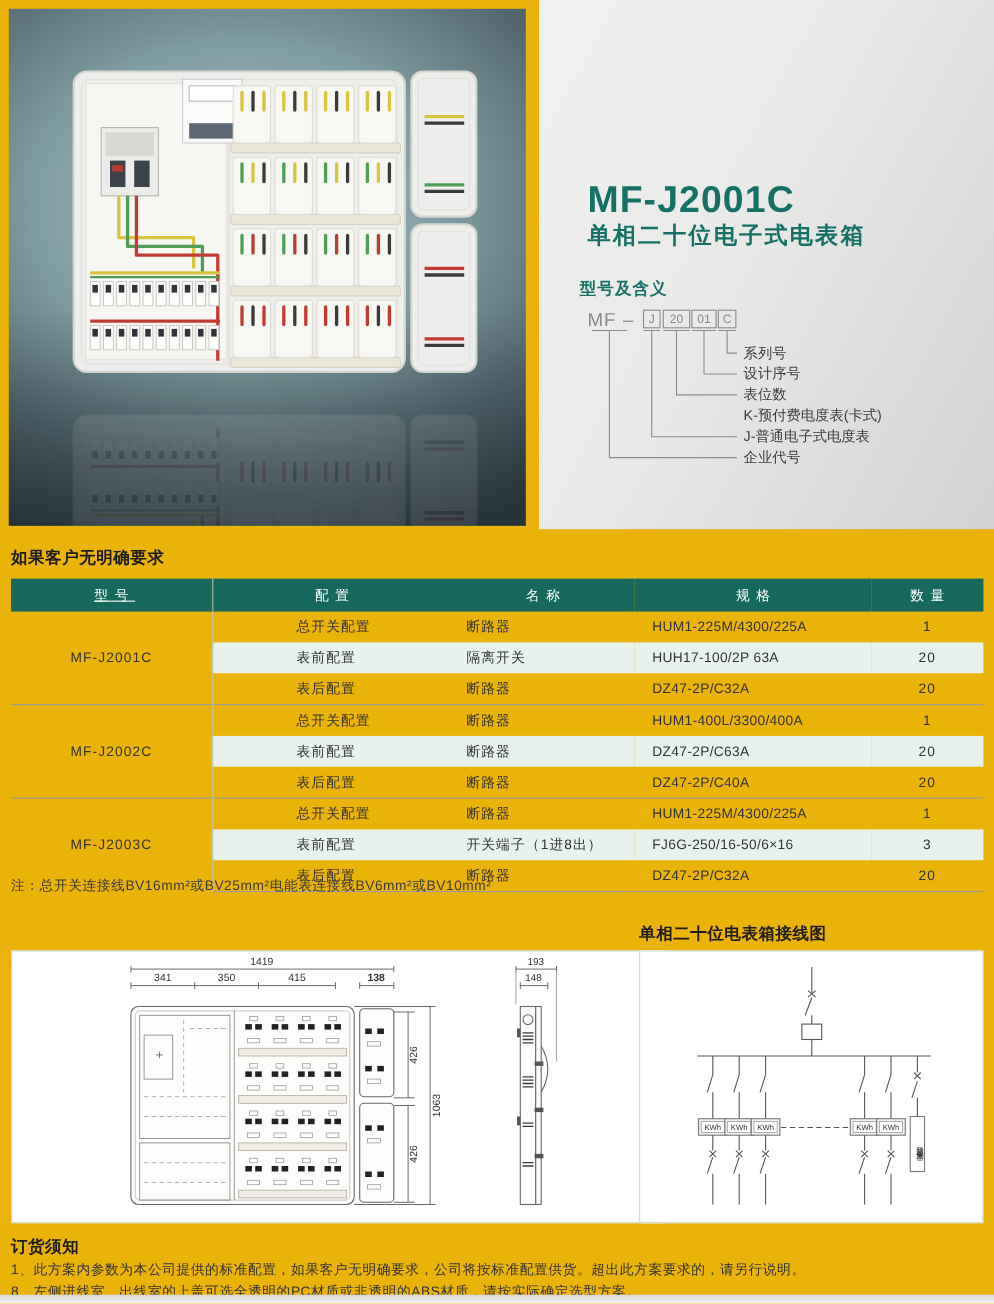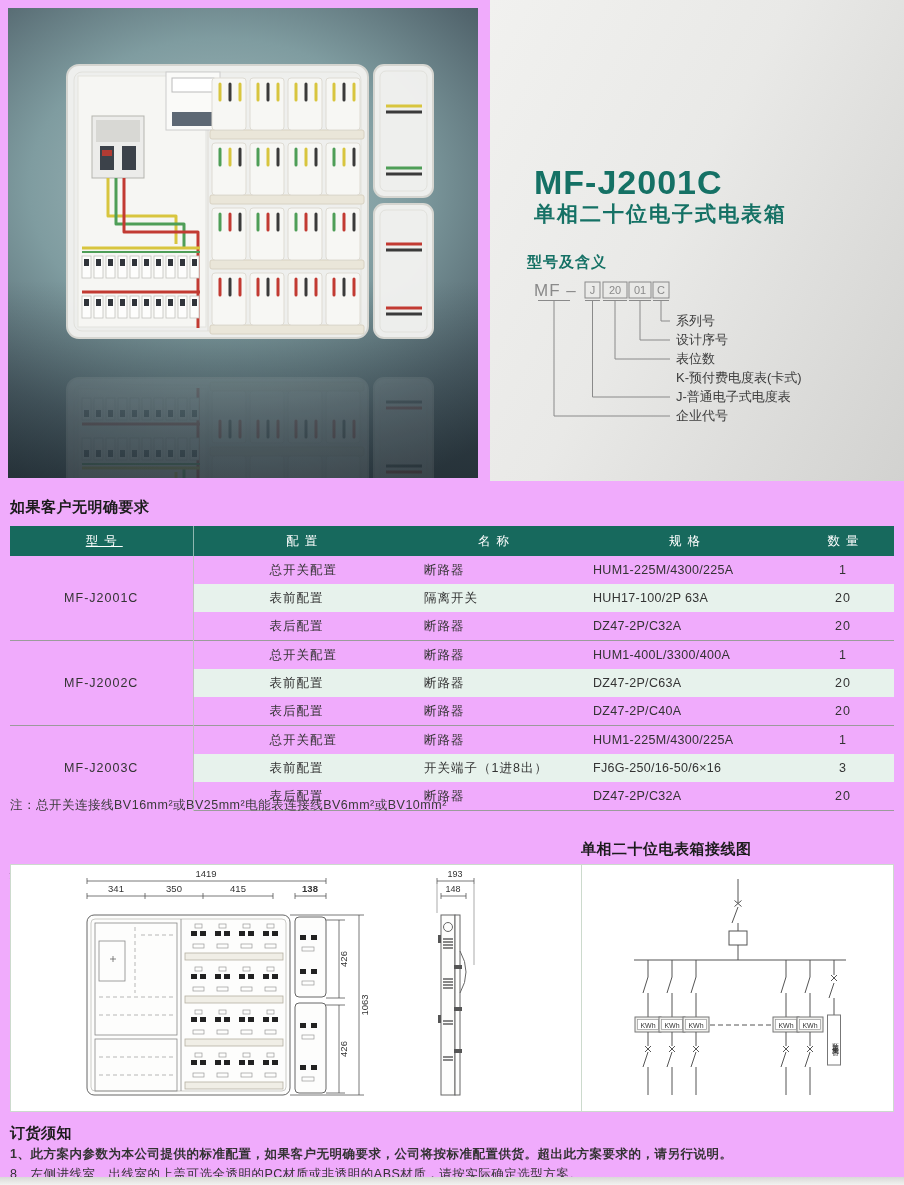--- a/index.html
+++ b/index.html
@@ -1,16 +1,16 @@
 <!DOCTYPE html>
 <html><head>
 <meta charset="utf-8">
 <style>
   html,body{margin:0;padding:0;background:#fff;}
-  #page{position:relative;width:904px;height:1185px;background:#f0abfc;overflow:hidden;
+  #page{position:relative;width:904px;height:1185px;background:#eab308;overflow:hidden;
         font-family:"Liberation Sans",sans-serif;color:#333;}
   svg{font-family:"Liberation Sans",sans-serif;}
   
   .photo{position:absolute;left:8px;top:8px;width:470px;height:470px;
          background:linear-gradient(rgba(0,0,0,0) 58%, rgba(13,23,29,0.45)),
                     radial-gradient(90% 70% at 45% 38%, #aac0c2 0%, #7f9ca0 45%, #53666e 78%, #3b4951 100%);}
   .info{position:absolute;left:490px;top:0;width:414px;height:481px;
         background:linear-gradient(118deg,#f1f1ef 0%,#e9e9e7 45%,#d2d2d0 100%);}
   .model-title{position:absolute;left:44px;top:163px;font-size:34px;font-weight:bold;
                color:#157165;letter-spacing:1px;}
@@ -32,21 +32,21 @@
   #spec-table td.c-config{padding-left:76px;}
   #spec-table td.c-name{padding-left:14px;}
   #spec-table td.c-spec{padding-left:16px;letter-spacing:0.3px;}
   #spec-table td.c-qty{text-align:center;}
   #spec-table tr.alt td:not(.model){background:#e7f2ec;}
   #spec-table tr.gstart td{border-top:1px solid #9b9b9b;}
   #spec-table tr.last td{border-bottom:1px solid #9b9b9b;}
   .table-note{position:absolute;left:10px;top:797px;font-size:12.5px;color:#3a3a3a;letter-spacing:0.5px;}
   
   .panel{position:absolute;top:864px;height:248px;background:#fff;border:1px solid #ccdacd;box-sizing:border-box;}
-  #dim-panel{left:10px;width:598px;}
+  #dim-panel{left:10px;width:598px;text-align:center;}
   #wiring-panel{left:581px;width:313px;}
   .collector-label{position:absolute;left:246px;top:152px;width:12px;height:47px;
                    font-size:7px;color:#333;writing-mode:vertical-rl;text-orientation:upright;
                    letter-spacing:1.5px;text-align:center;overflow:hidden;}
   
   .order-item{position:absolute;left:10px;font-size:12.5px;color:#333;letter-spacing:0.5px;}
   .page-edge{position:absolute;left:0;top:1177px;width:904px;height:8px;
              background:linear-gradient(#d9d9d7,#f2f2f0);}
 </style>
 </head>
@@ -588,17 +588,17 @@
           <line x1="225" y1="181" x2="231" y2="187" stroke="#555" stroke-width="1"></line>
           <line x1="231" y1="181" x2="225" y2="187" stroke="#555" stroke-width="1"></line>
           <line x1="228" y1="187" x2="223" y2="202" stroke="#555" stroke-width="1"></line>
           <line x1="228" y1="202" x2="228" y2="230" stroke="#555" stroke-width="1"></line>
         </g>
     </svg>
     <div class="collector-label">预装采集器</div>
   </div>
 
   <div class="sec-title" style="left:10px;top:1124px;">订货须知</div>
-  <div class="order-item" style="top:1146px;font-weight:bold;">1、此方案内参数为本公司提供的标准配置，如果客户无明确要求，公司将按标准配置供货。超出此方案要求的，请另行说明。</div>
+  <div class="order-item" style="top:1146px;">1、此方案内参数为本公司提供的标准配置，如果客户无明确要求，公司将按标准配置供货。超出此方案要求的，请另行说明。</div>
   <div class="order-item" style="top:1166px;">8、左侧进线室、出线室的上盖可选全透明的PC材质或非透明的ABS材质，请按实际确定选型方案。</div>
 
   <div class="page-edge"></div>
 </div>
 
 </body></html>

